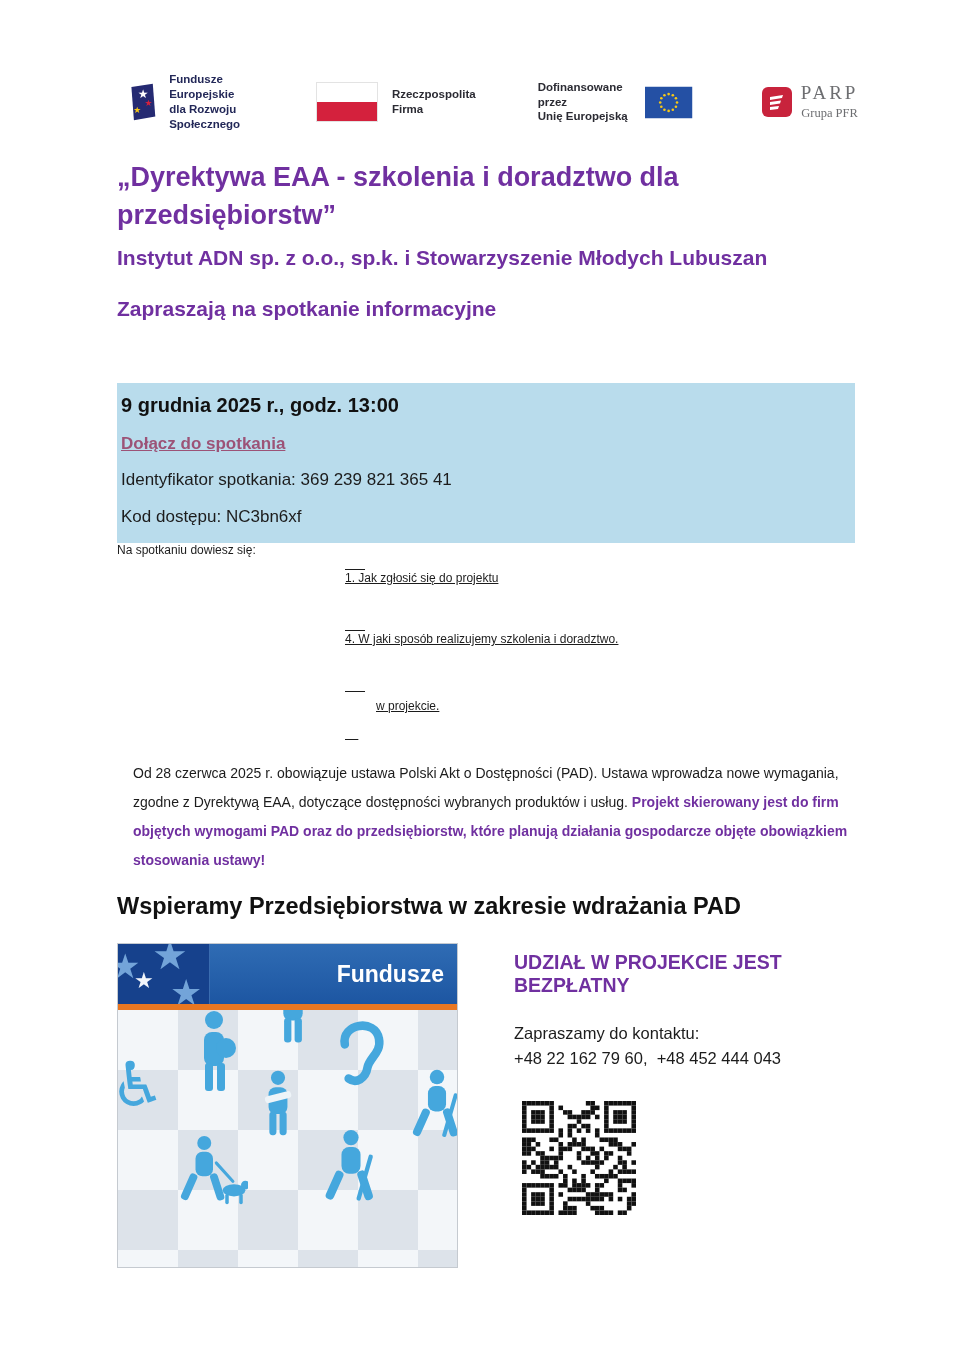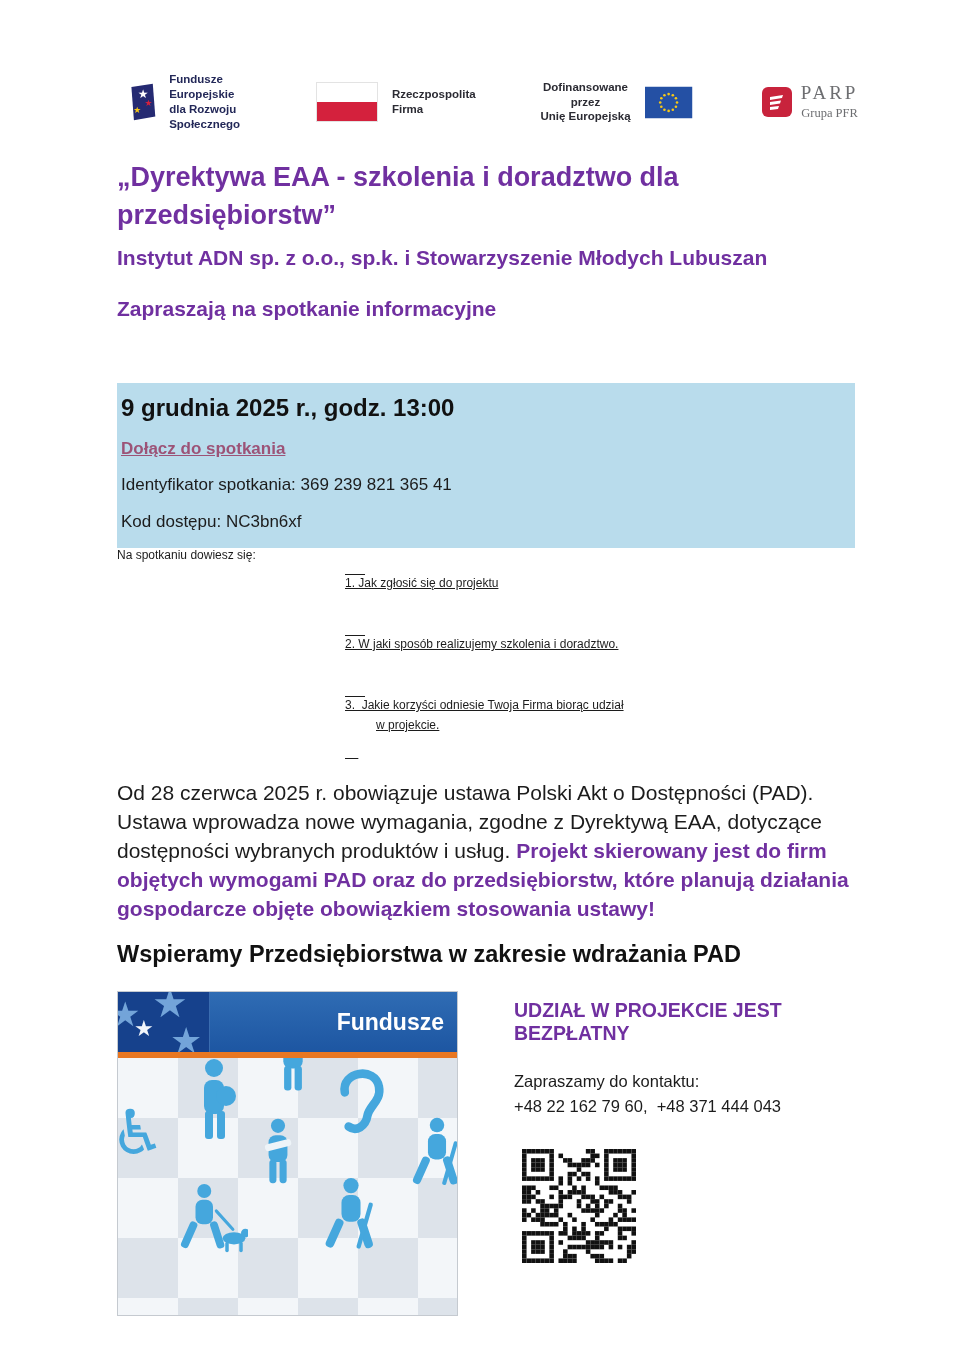--- a/index.html
+++ b/index.html
@@ -8,57 +8,57 @@
     width:966px; height:1366px; overflow:hidden; position:relative;
     font-family:"Liberation Sans", sans-serif; color:#1c1c1c;
   }
   .page { padding:0 111px 0 117px; }
 
   
   .logo-bar { margin-top:70px; height:64px; display:flex; align-items:center; }
   .logo { display:flex; align-items:center; }
   .logo-text { font-size:11.5px; font-weight:bold; color:#2b2b33; line-height:1.3; }
   .logo-text.navy { color:#232858; }
-  .logo-text.right { text-align:center; }
+  .logo-text.right { text-align:left; }
   .fe-flagwrap { margin-left:10px; margin-right:12px; }
   .pl-flag { width:62px; height:40px; border:1px solid #e3e3e3; margin-left:58px; margin-right:14px; display:flex; flex-direction:column; }
   .pl-flag .w { flex:1; background:#ffffff; }
   .pl-flag .r { flex:1; background:#d4213d; }
   .eu-funding-text { margin-left:62px; margin-right:12px; }
   .eu-flag { width:58px; height:39px; }
   .vdivider { width:1.5px; height:54px; background:#9aa0a6; margin-left:33px; }
   .parp { margin-left:36px; }
   .parp-mark { margin-right:9px; }
   .parp-name { font-family:"Liberation Serif", serif; font-size:19px; color:#6d6e71; letter-spacing:3px; line-height:1; }
   .parp-sub { font-family:"Liberation Serif", serif; font-size:12.5px; color:#6d6e71; text-align:center; margin-top:4px; }
 
   
   .title-block { margin-top:24px; }
   .main-title { color:#7030a0; font-size:27px; font-weight:bold; line-height:38px; }
   .sub-title { color:#7030a0; font-size:21px; font-weight:bold; margin-top:12px; }
   .invite-line { color:#7030a0; font-size:21px; font-weight:bold; margin-top:27px; }
 
   
   .meeting-box { margin-top:62px; background:#b9dcec; width:738px; padding:11px 10px 16px 4px; }
-  .mb-date { font-size:24px; font-weight:bold; color:#111; }
+  .mb-date { font-size:20px; font-weight:bold; color:#111; }
   .mb-join { display:inline-block; margin-top:17px; font-size:17px; font-weight:bold;
              color:#9c5377; text-decoration:underline; cursor:pointer; }
   .mb-id { margin-top:16px; font-size:17px; }
   .mb-code { margin-top:17px; font-size:17px; }
 
   
   .agenda { display:flex; font-size:12px; }
   .agenda-label { width:228px; flex:none; }
   .agenda-items { flex:1; white-space:pre-wrap;text-decoration:underline; }
   .agenda-item { margin-bottom:19px; }
   .agenda-item.last { margin-bottom:0; }
   .agenda-cont { padding-left:31px; display:block; margin-top:6px; }
 
   
-  .para { width:740px; font-size:21px; line-height:29px; white-space:pre-wrap; }
+  .para { width:740px; font-size:14px; line-height:29px; white-space:pre-wrap;margin-left:16px; }
   .para1 { margin-top:18px; }
   .para2 { margin-top:22px; }
   .purple-bold { color:#7030a0; font-weight:bold; }
   .bold { font-weight:bold; }
   .site-link { font-weight:bold; color:#1c1c1c; text-decoration:underline; cursor:pointer; }
 
   .support-heading { margin-top:18px; font-size:23.5px; font-weight:bold; color:#111; }
 
   
   .bottom { margin-top:23px; display:flex; }
@@ -232,22 +232,22 @@
     <div class="mb-date">9 grudnia 2025 r., godz. 13:00</div>
     <a class="mb-join">Dołącz do spotkania</a>
     <div class="mb-id">Identyfikator spotkania: 369 239 821 365 41</div>
     <div class="mb-code">Kod dostępu: NC3bn6xf</div>
   </section>
 
   <section class="agenda">
     <div class="agenda-label">Na spotkaniu dowiesz się:</div>
     <div class="agenda-items">
       <div class="agenda-item">1. Jak zgłosić się do projektu</div>
-      <div class="agenda-item">2. W jaki sposób realizujemy szkolenia i doradztwo.</div>
-      <div class="agenda-item last"><span>3.  Jakie korzyści odniesie Twoja Firma biorąc udział</span><span class="agenda-cont">w projekcie.</span></div>
+      <div class="agenda-item">4. W jaki sposób realizujemy szkolenia i doradztwo.</div>
+      <div class="agenda-item last"><span class="agenda-cont">w projekcie.</span></div>
     </div>
   </section>
 
   <p class="para para1"><span>Od 28 czerwca 2025 r. obowiązuje ustawa Polski Akt o Dostępności (PAD). Ustawa wprowadza nowe wymagania, zgodne z Dyrektywą EAA, dotyczące dostępności wybranych produktów i usług. </span><span class="purple-bold">Projekt skierowany jest do firm objętych wymogami PAD oraz do przedsiębiorstw, które planują działania gospodarcze objęte obowiązkiem stosowania ustawy!</span></p>
 
 
   <h2 class="support-heading">Wspieramy Przedsiębiorstwa w zakresie wdrażania PAD</h2>
 
   <section class="bottom">
 
@@ -285,21 +285,21 @@
         <svg class="pic" style="left:202px;top:118px" width="62" height="80" viewBox="0 0 60 84" fill="#45a7dd">
             <use href="#sym-cane"></use>
           </svg>
 
       </div>
     </div>
 
     <div class="right-col">
       <div class="free-heading">UDZIAŁ W PROJEKCIE JEST BEZPŁATNY</div>
       <div class="contact-label">Zapraszamy do kontaktu:</div>
-      <div class="contact-phones">+48 22 162 79 60,  +48 371 444 043</div>
+      <div class="contact-phones">+48 22 162 79 60,  +48 452 444 043</div>
       <div class="qr-wrap">
         <svg id="qr-svg" width="114" height="114" viewBox="0 0 110 110" fill="#111111">
             <rect x="0.0" y="0.0" width="4.4" height="4.4"></rect>
             <rect x="4.4" y="0.0" width="4.4" height="4.4"></rect>
             <rect x="8.8" y="0.0" width="4.4" height="4.4"></rect>
             <rect x="13.2" y="0.0" width="4.4" height="4.4"></rect>
             <rect x="17.6" y="0.0" width="4.4" height="4.4"></rect>
             <rect x="22.0" y="0.0" width="4.4" height="4.4"></rect>
             <rect x="26.4" y="0.0" width="4.4" height="4.4"></rect>
             <rect x="61.6" y="0.0" width="4.4" height="4.4"></rect>

